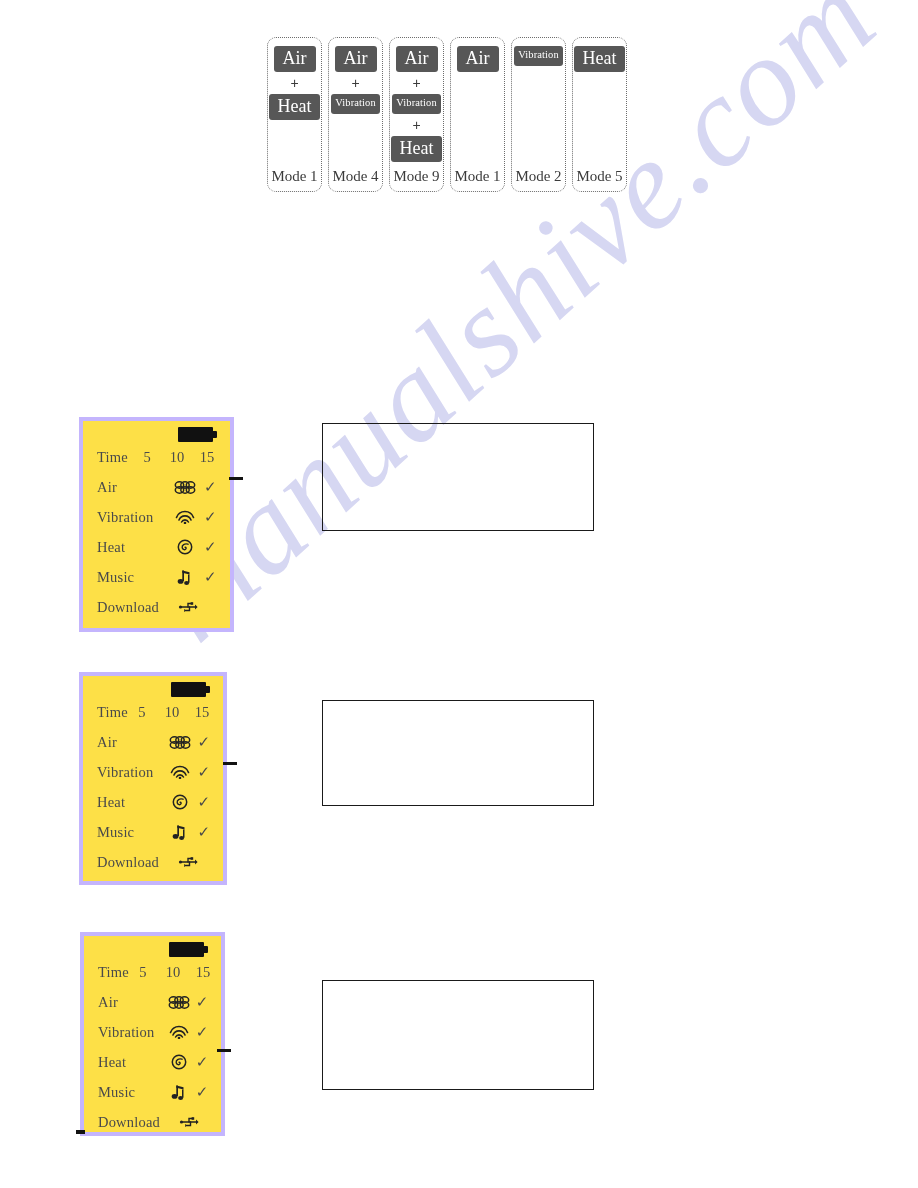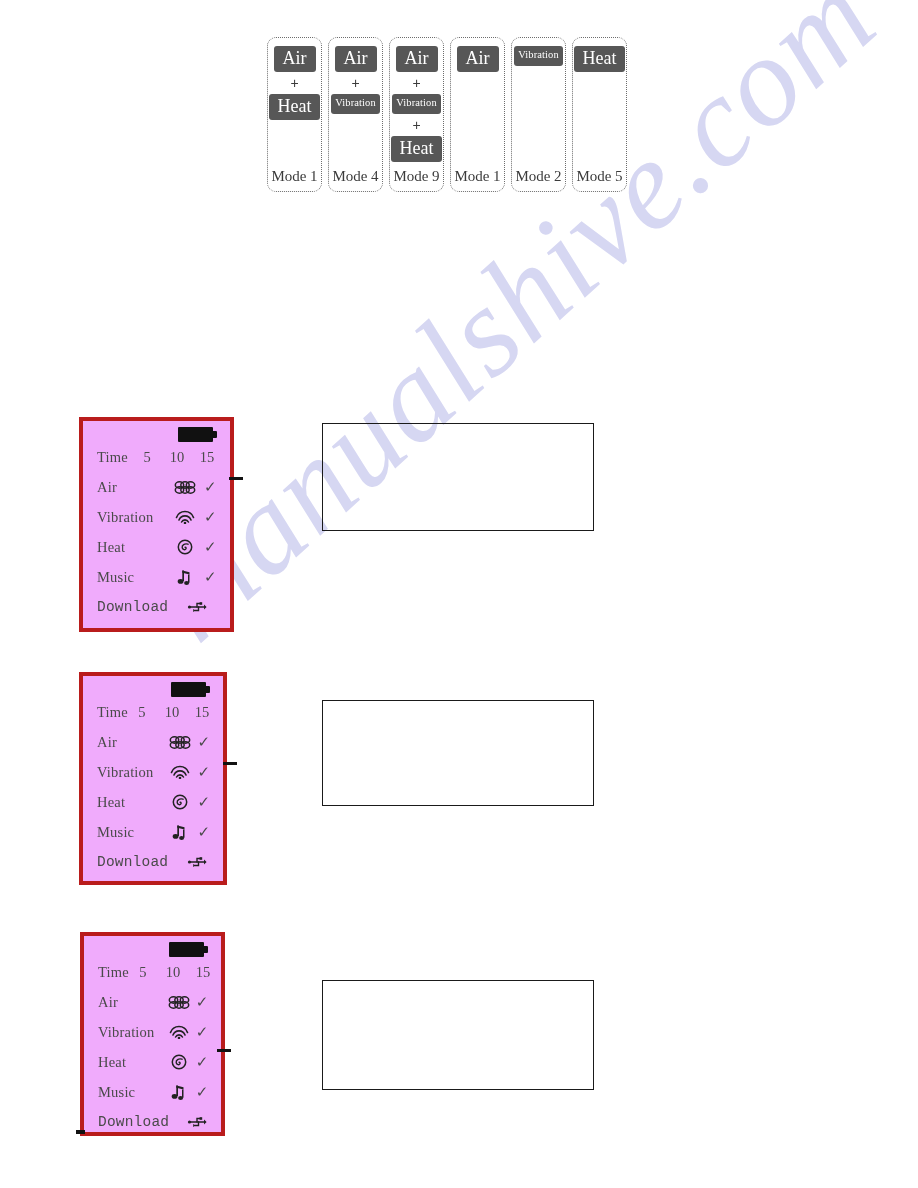--- a/index.html
+++ b/index.html
@@ -99,22 +99,22 @@
     font-family: Liberation Serif, serif;
     font-size: 15px;
     color: #3b3b3b;
     margin-top: auto;
     padding-top: 6px;
   }
 
   
   .device-panel {
     position: absolute;
-    background: #f0abfc;
-    border: 4px solid #b91c1c;
+    background: #fde047;
+    border: 4px solid #c4b5fd;
     box-sizing: border-box;
     z-index: 2;
   }
   .panel-inner {
     position: relative;
     width: 100%;
     height: 100%;
     padding: 6px 9px 6px 14px;
     box-sizing: border-box;
     display: flex;
@@ -185,21 +185,21 @@
     align-items: center;
     font-family: "Liberation Serif", serif;
     font-size: 14.5px;
     color: #4a4a4a;
   }
   .time-ticks span { display: inline-block; text-align: center; }
   .time-ticks .t1 { width: 28px; }
   .time-ticks .t2 { width: 32px; }
   .time-ticks .t3 { width: 28px; }
 
-  .download-row .m-label { width: auto; margin-right: 15px; font-family: Liberation Mono, monospace; }
+  .download-row .m-label { width: auto; margin-right: 15px; }
 
   
   .pointer-stub {
     position: absolute;
     width: 14px;
     height: 3px;
     background: #121212;
     z-index: 3;
   }
   

